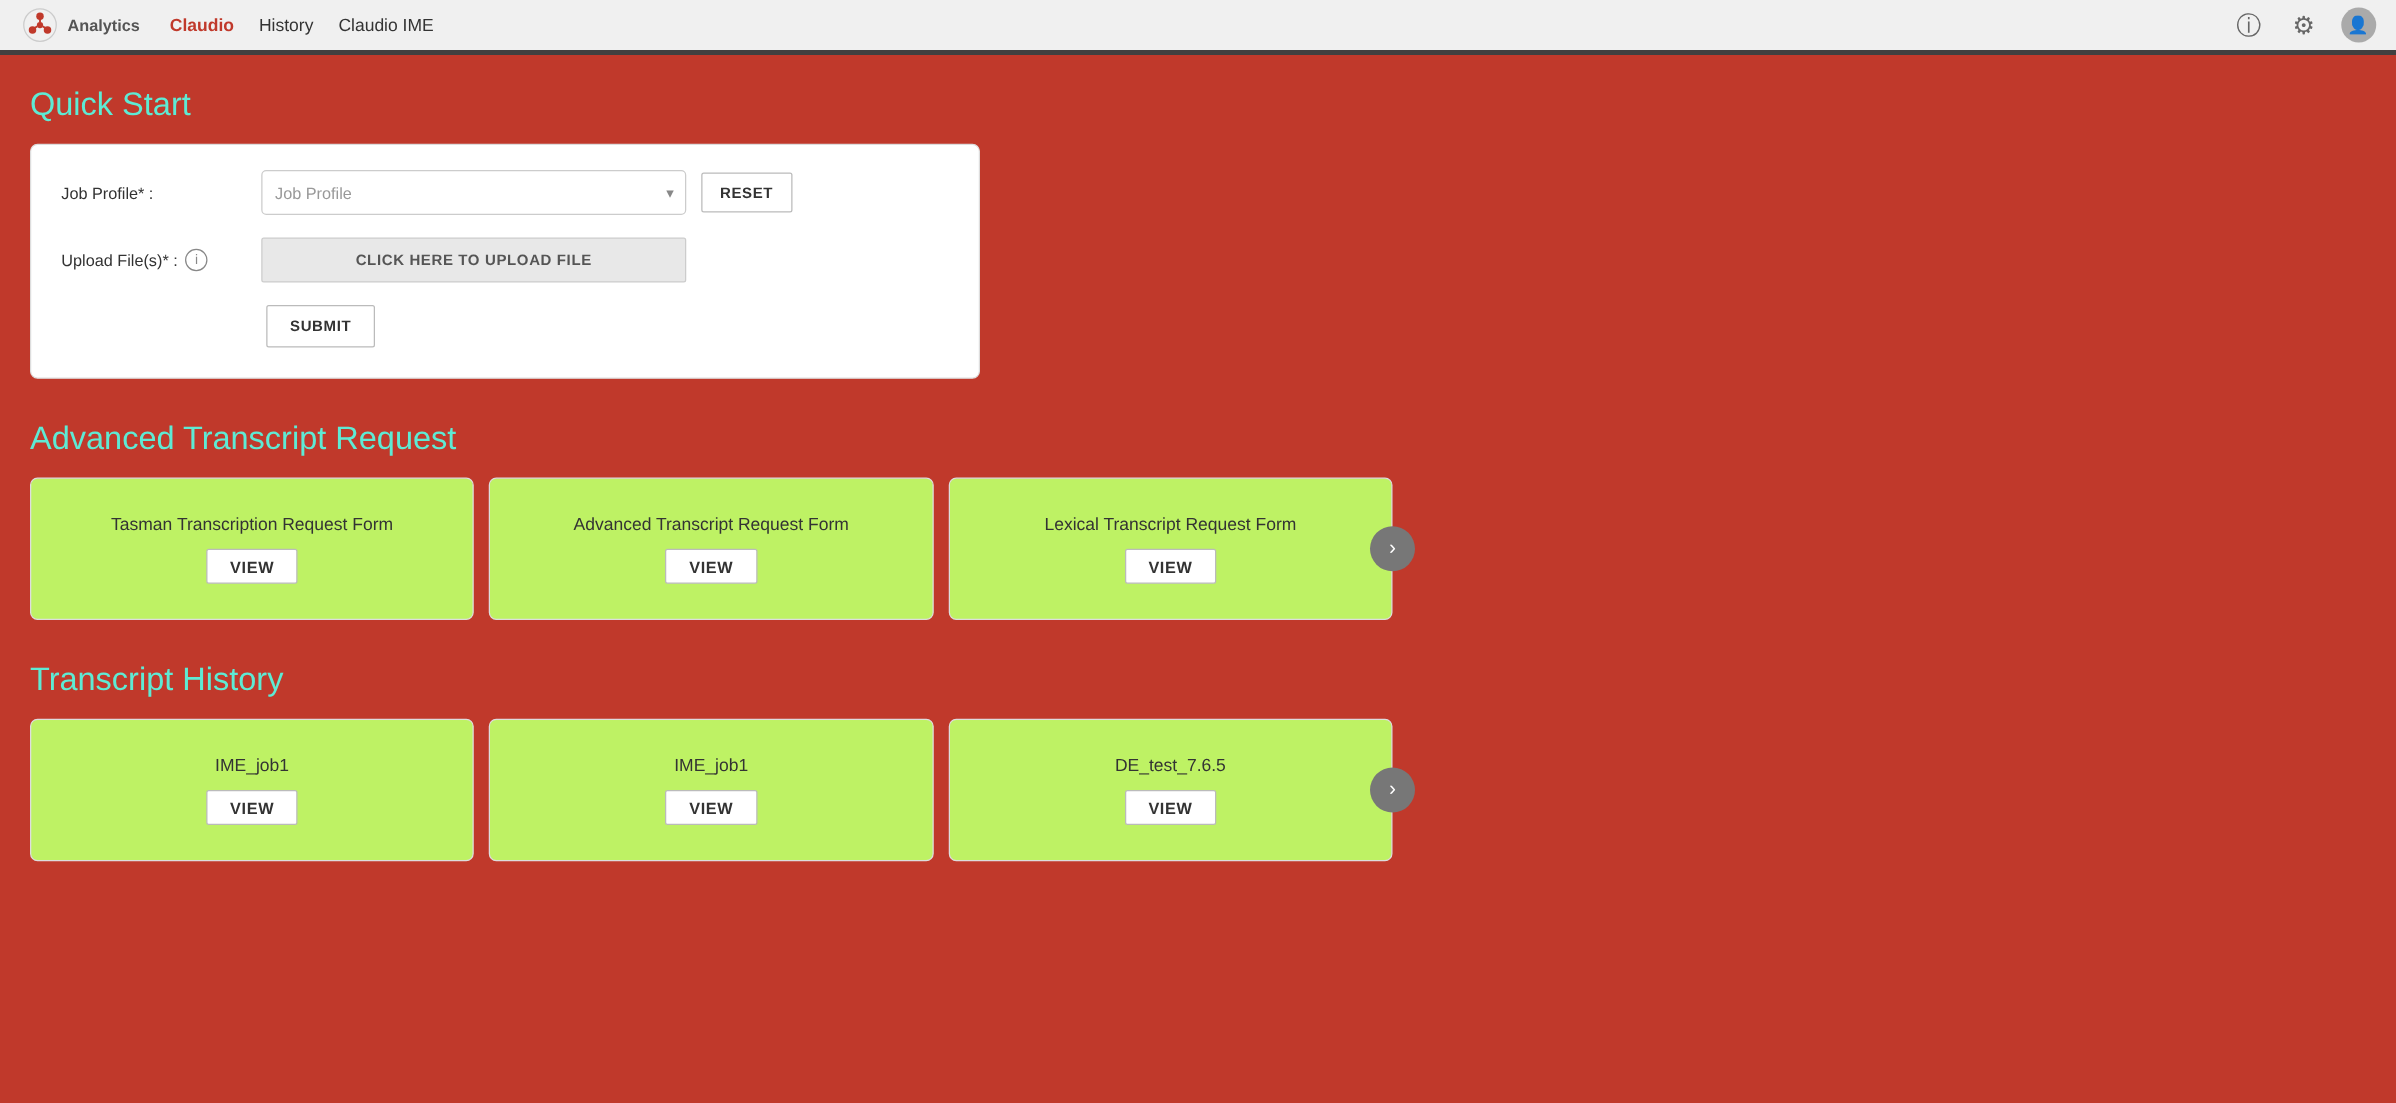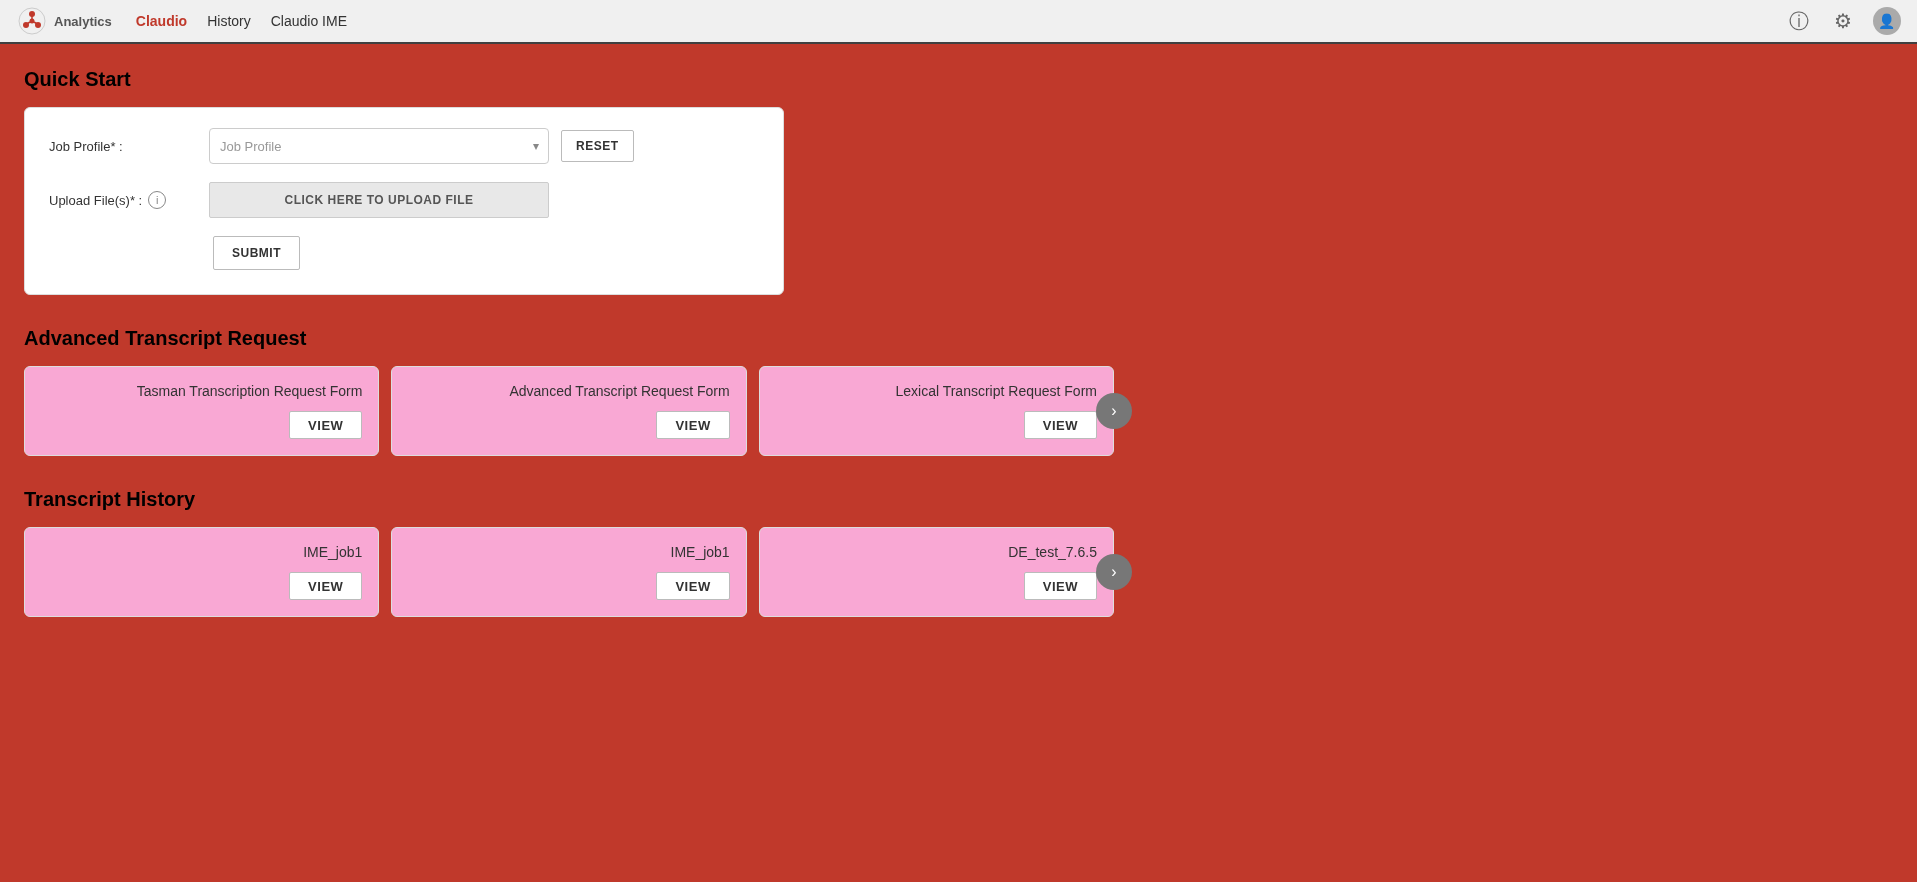--- a/index.html
+++ b/index.html
@@ -5,21 +5,21 @@
     * { margin: 0; padding: 0; box-sizing: border-box; }
     body { font-family: Arial, sans-serif; background-color: #c0392b; min-height: 882px; }
 
     
     .navbar {
       background-color: #f0f0f0;
       height: 44px;
       display: flex;
       align-items: center;
       padding: 0 16px;
-      border-bottom: 2px solid #404040;
+      border-bottom: 4px solid #404040;
     }
     .navbar-brand {
       display: flex;
       align-items: center;
       margin-right: 24px;
     }
     .logo-icon {
       width: 32px;
       height: 32px;
       margin-right: 6px;
@@ -72,23 +72,23 @@
       font-size: 20px;
     }
 
     
     .main-content {
       padding: 24px 24px;
     }
 
     
     .section-title {
-      color: #000000;
-      font-size: 20px;
-      font-weight: bold;
+      color: #5eead4;
+      font-size: 26px;
+      font-weight: normal;
       margin-bottom: 16px;
     }
 
     
     .quick-start-card {
       background: #fff;
       border-radius: 6px;
       padding: 20px 24px 24px 24px;
       max-width: 760px;
       margin-bottom: 32px;
@@ -204,28 +204,28 @@
     
     .cards-grid {
       display: flex;
       gap: 12px;
       max-width: 1090px;
       margin-bottom: 32px;
       position: relative;
     }
 
     .card {
-      background: #f9a8d4;
+      background: #bef264;
       border-radius: 6px;
       border: 1px solid #ddd;
-      padding: 16px;
+      padding: 28px;
       flex: 1;
       display: flex;
       flex-direction: column;
-      align-items: flex-end;
+      align-items: center;
       gap: 12px;
       min-height: 90px;
       justify-content: center;
     }
 
     .card-title {
       font-size: 14px;
       color: #333;
       text-align: center;
     }

